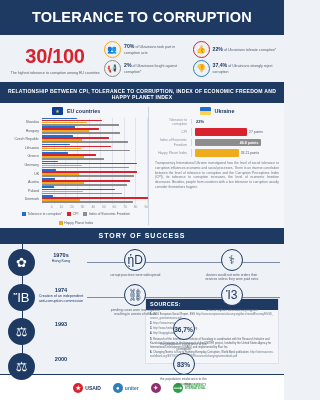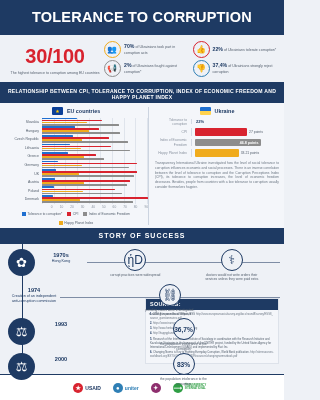--- a/index.html
+++ b/index.html
@@ -547,29 +547,34 @@
               <div class="circ">ᾑD</div>
               <div class="cap">corrupt practices were widespread</div>
             </div>
             <div class="step">
               <div class="circ">⚕</div>
               <div class="cap">doctors would not write orders their services unless they were paid extra</div>
             </div>
           </div>
         </div>
         <div class="trow">
+          <div class="tmark">ἽB</div>
           <div class="tyear">
             <div class="y">1974</div>
             <div class="sub">Creation of an independent anti-corruption commission</div>
           </div>
           <div class="tsteps">
             <div class="connector"></div>
             <div class="step">
               <div class="circ">⛓</div>
               <div class="cap">pending cases were investigated, resulting in arrests of officials</div>
+            </div>
+            <div class="step">
+              <div class="circ">Ἱ3</div>
+              <div class="cap">anti-corruption educational program</div>
             </div>
           </div>
         </div>
         <div class="trow">
           <div class="tmark">⚖</div>
           <div class="tyear">
             <div class="y">1993</div>
           </div>
           <div class="tsteps">
             <div class="step">

